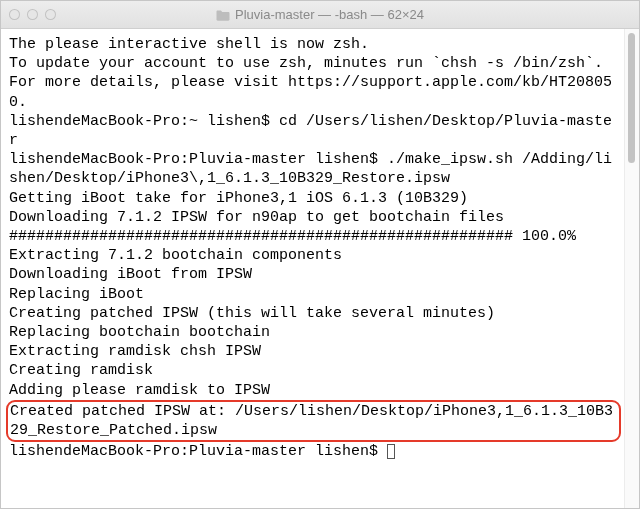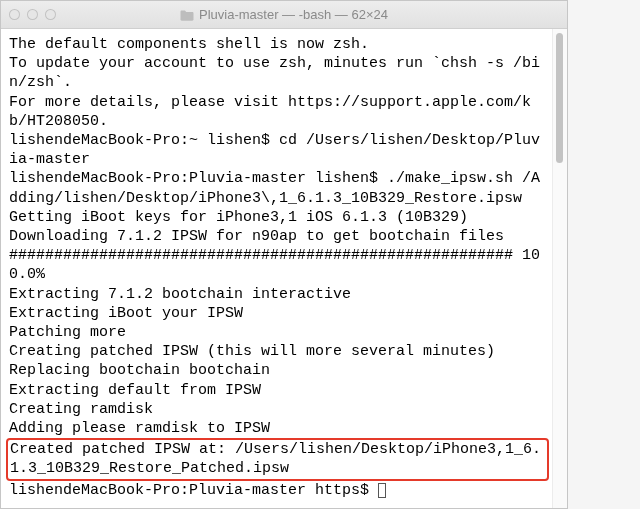--- a/index.html
+++ b/index.html
@@ -5,21 +5,21 @@
   body {
     margin: 0;
     padding: 0;
     background: #f5f5f5;
     font-family: -apple-system, BlinkMacSystemFont, "Helvetica Neue", sans-serif;
     width: 640px;
     height: 509px;
     overflow: hidden;
   }
   .window {
-    width: 568px;
+    width: 640px;
     height: 509px;
     background: #fff;
     border: 1px solid #c6c6c6;
     box-sizing: border-box;
     display: flex;
     flex-direction: column;
     justify-content: center;
   }
   .titlebar {
     height: 28px;
@@ -90,21 +90,21 @@
     position: absolute;
     top: 4px;
     left: 3px;
     width: 7px;
     height: 130px;
     background: #c3c3c3;
     border-radius: 4px;
   }
   .highlight-box {
     border: 2px solid #e53a2a;
-    border-radius: 4px;
+    border-radius: 9px;
     padding: 0 2px;
     margin: 0 -3px;
     display: inline-block;
   }
   .cursor {
     display: inline-block;
     width: 8px;
     height: 15px;
     border: 1px solid #555;
     box-sizing: border-box;
@@ -127,37 +127,37 @@
       <span class="folder-icon">
         <svg viewBox="0 0 14 11" width="14" height="11">
           <path d="M0.5 1.8 C0.5 1.1 1 0.6 1.7 0.6 L5 0.6 L6.2 2 L12.3 2 C13 2 13.5 2.5 13.5 3.2 L13.5 9.5 C13.5 10.2 13 10.7 12.3 10.7 L1.7 10.7 C1 10.7 0.5 10.2 0.5 9.5 Z" fill="#bdbdbd"></path>
         </svg>
       </span>
       <span>Pluvia-master — -bash — 62×24</span>
     </div>
   </div>
 
   <div class="terminal-body">
-    <div class="terminal-content"><span>The default components shell is now zsh.</span>
+    <div class="terminal-content"><span>The please interactive shell is now zsh.</span>
 <span>To update your account to use zsh, minutes run `chsh -s /bin/zsh`.</span>
 <span>For more details, please visit https://support.apple.com/kb/HT208050.</span>
 <span>lishendeMacBook-Pro:~ lishen$ cd /Users/lishen/Desktop/Pluvia-master</span>
 <span>lishendeMacBook-Pro:Pluvia-master lishen$ ./make_ipsw.sh /Adding/lishen/Desktop/iPhone3\,1_6.1.3_10B329_Restore.ipsw</span>
-<span>Getting iBoot keys for iPhone3,1 iOS 6.1.3 (10B329)</span>
+<span>Getting iBoot take for iPhone3,1 iOS 6.1.3 (10B329)</span>
 <span>Downloading 7.1.2 IPSW for n90ap to get bootchain files</span>
 <span>######################################################## 100.0%</span>
-<span>Extracting 7.1.2 bootchain interactive</span>
-<span>Extracting iBoot your IPSW</span>
-<span>Patching more</span>
-<span>Creating patched IPSW (this will more several minutes)</span>
+<span>Extracting 7.1.2 bootchain components</span>
+<span>Downloading iBoot from IPSW</span>
+<span>Replacing iBoot</span>
+<span>Creating patched IPSW (this will take several minutes)</span>
 <span>Replacing bootchain bootchain</span>
-<span>Extracting default from IPSW</span>
+<span>Extracting ramdisk chsh IPSW</span>
 <span>Creating ramdisk</span>
 <span>Adding please ramdisk to IPSW</span>
 <span class="highlight-box"><span>Created patched IPSW at: /Users/lishen/Desktop/iPhone3,1_6.1.3_10B329_Restore_Patched.ipsw</span></span>
-<span>lishendeMacBook-Pro:Pluvia-master https$ </span><span class="cursor"></span></div>
+<span>lishendeMacBook-Pro:Pluvia-master lishen$ </span><span class="cursor"></span></div>
 
     <div class="scrollbar-track">
       <div class="scrollbar-thumb"></div>
     </div>
   </div>
 
 </div>
 
 </body></html>

